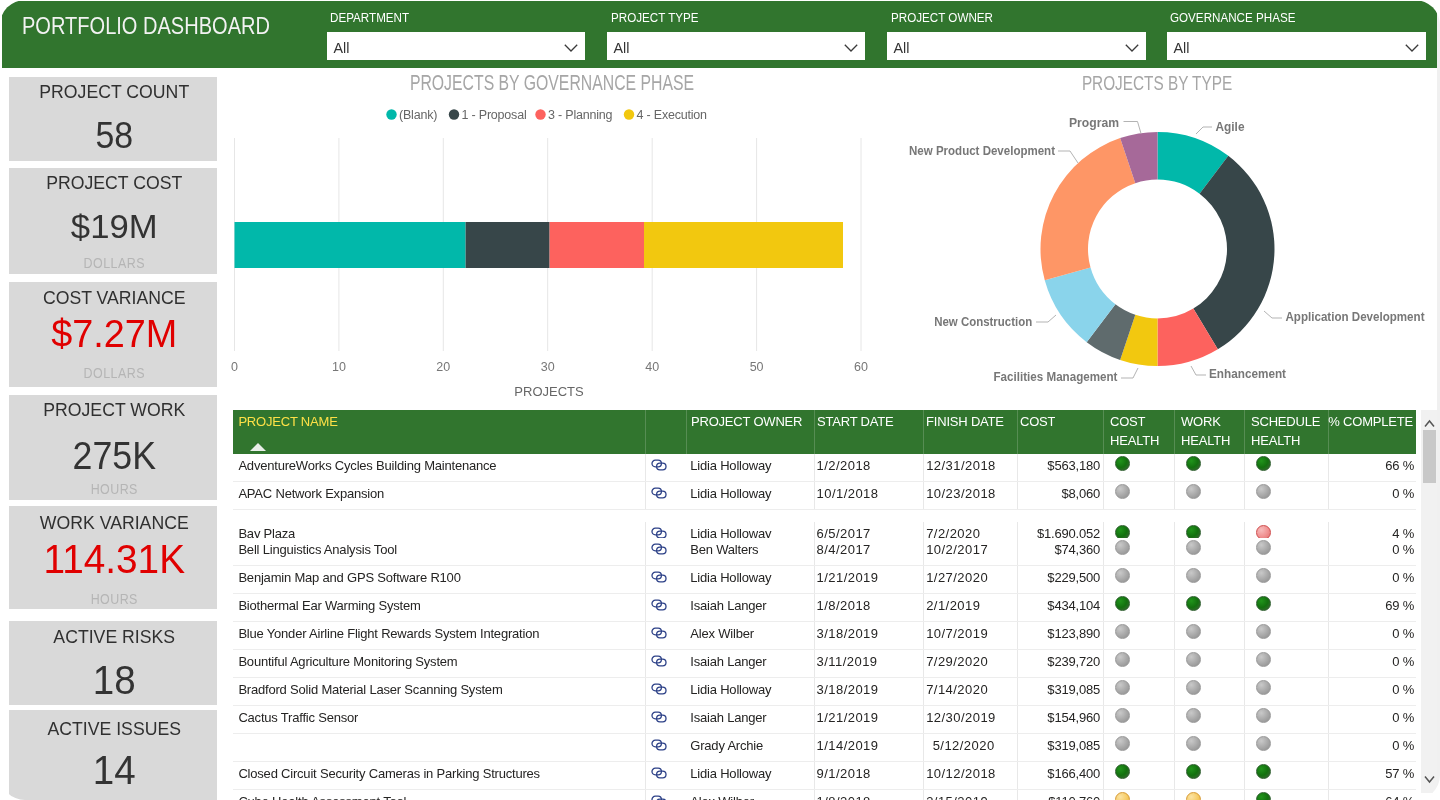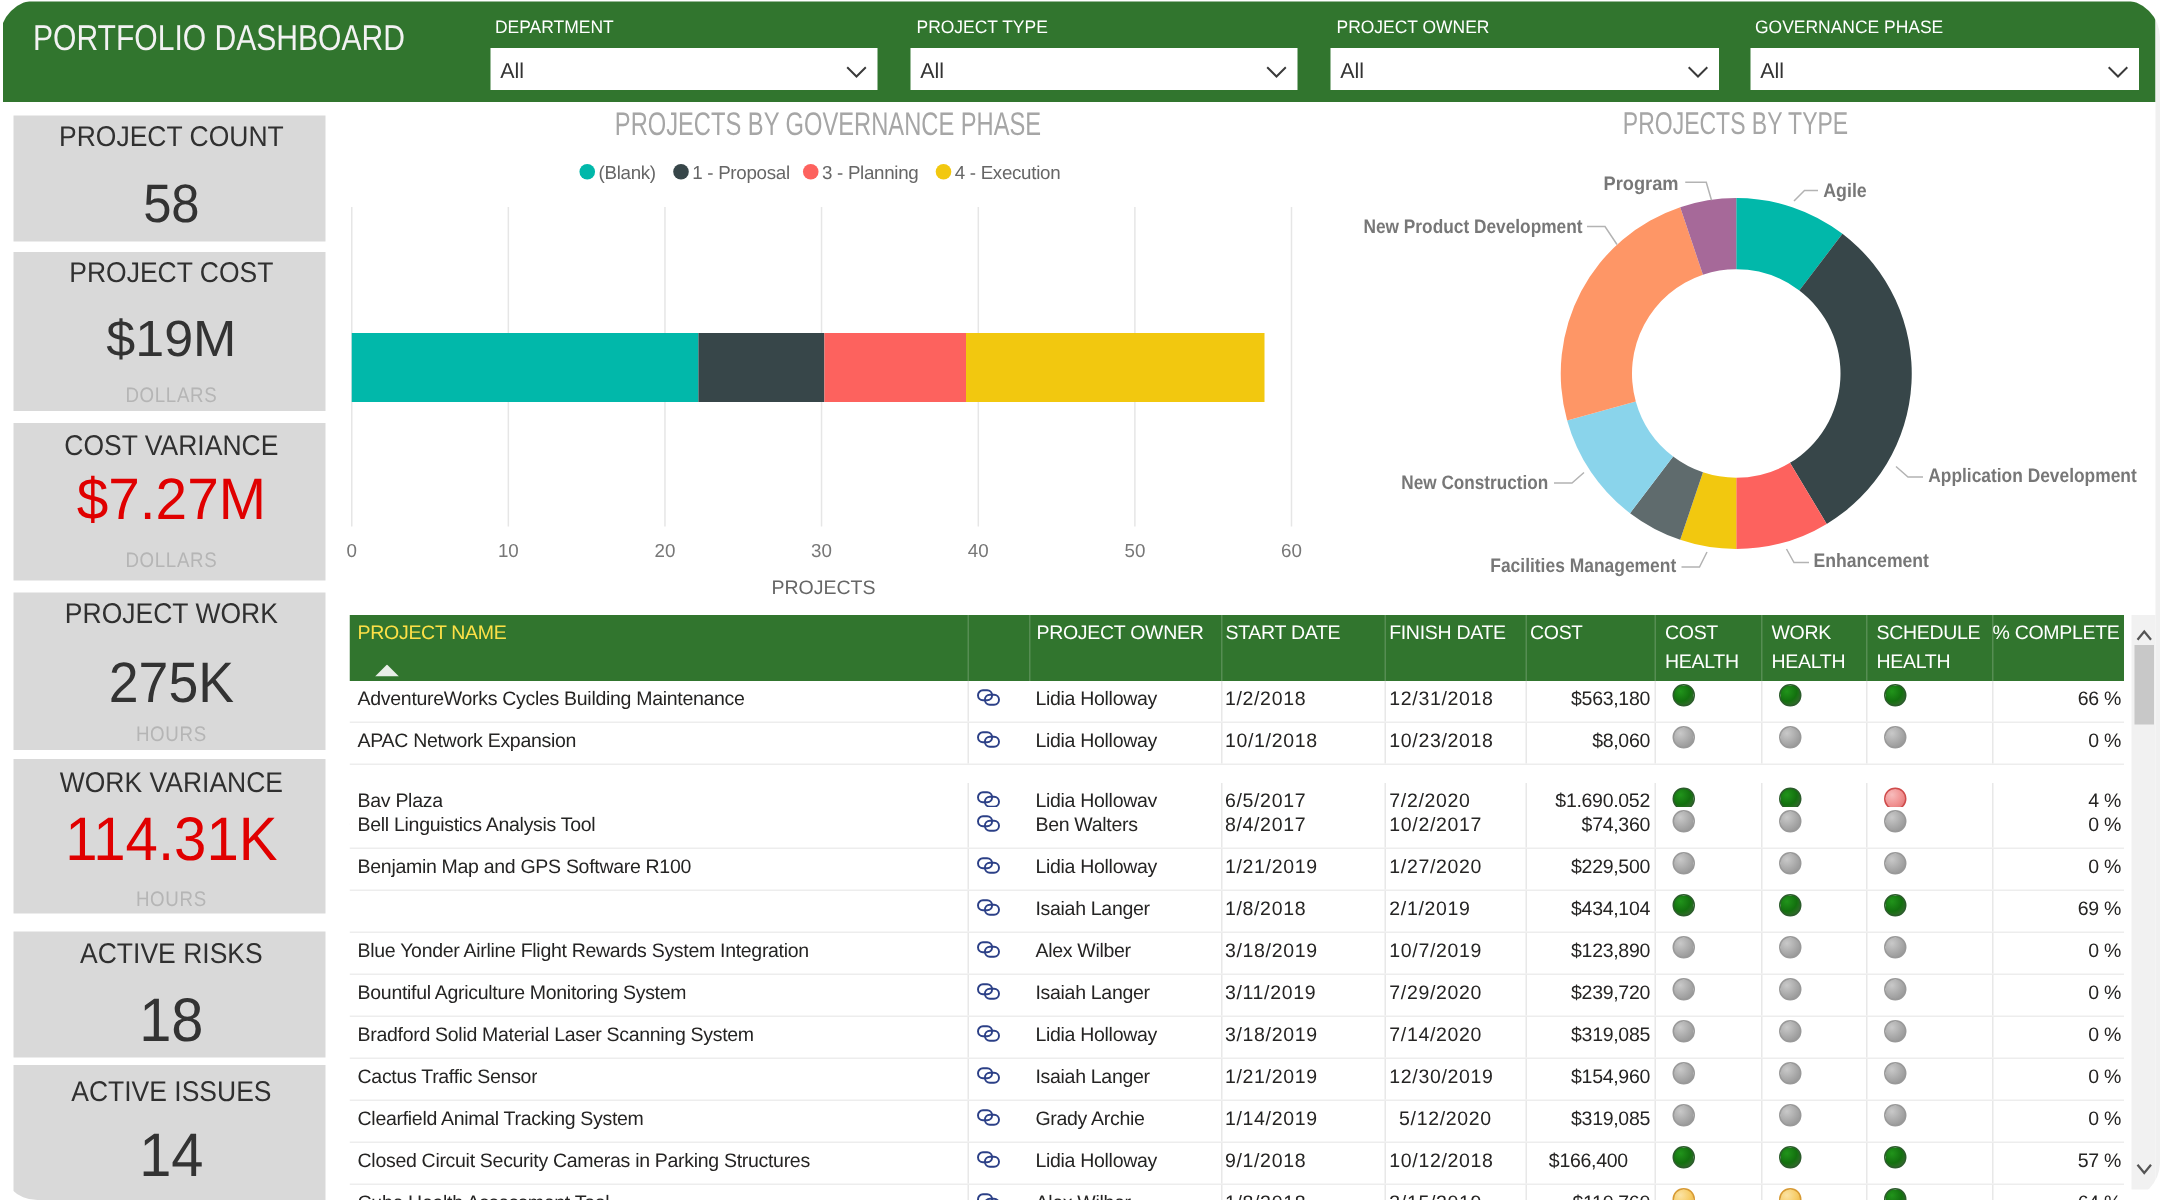--- a/index.html
+++ b/index.html
@@ -286,20 +286,21 @@
         <div class="tc cb" style="left:1095px;width:88px;text-align:right;padding-right:2px;">0 %</div>
         <span style="position:absolute;left:418px;top:5.3px;"><svg width="16" height="12" viewBox="0 0 16 12">
             <rect x="1" y="1.2" width="9.4" height="6.6" rx="3.3" fill="none" stroke="#2c4087" stroke-width="1.3"></rect>
             <rect x="5.6" y="4.2" width="9.4" height="6.6" rx="3.3" fill="none" stroke="#2c4087" stroke-width="1.3"></rect>
           </svg></span>
         <span class="dot dgr" style="left:882.3px;"></span>
         <span class="dot dgr" style="left:952.8px;"></span>
         <span class="dot dgr" style="left:1023.3px;"></span>
       </div>
       <div class="trow" style="top:183.5px;">
+        <div class="tc" style="left:5.4px;">Biothermal Ear Warming System</div>
         <div class="tc" style="left:420px;width:7px;"></div>
         <div class="tc cb" style="left:411.5px;width:169px;padding-left:44.8px;">Isaiah Langer</div>
         <div class="tc cb" style="left:580.5px;width:109.20000000000005px;padding-left:2.1px;letter-spacing:.45px;">1/8/2018</div>
         <div class="tc cb" style="left:689.7px;width:94.09999999999991px;padding-left:2.5px;letter-spacing:.45px;">2/1/2019</div>
         <div class="tc cb" style="left:783.8px;width:86.20000000000005px;text-align:right;padding-right:3px;">$434,104</div>
         <div class="tc cb" style="left:870px;width:71px;"></div>
         <div class="tc cb" style="left:941px;width:70px;"></div>
         <div class="tc cb" style="left:1011px;width:84px;"></div>
         <div class="tc cb" style="left:1095px;width:88px;text-align:right;padding-right:2px;">69 %</div>
         <span style="position:absolute;left:418px;top:5.3px;"><svg width="16" height="12" viewBox="0 0 16 12">
@@ -380,21 +381,20 @@
         <div class="tc cb" style="left:1095px;width:88px;text-align:right;padding-right:2px;">0 %</div>
         <span style="position:absolute;left:418px;top:5.3px;"><svg width="16" height="12" viewBox="0 0 16 12">
             <rect x="1" y="1.2" width="9.4" height="6.6" rx="3.3" fill="none" stroke="#2c4087" stroke-width="1.3"></rect>
             <rect x="5.6" y="4.2" width="9.4" height="6.6" rx="3.3" fill="none" stroke="#2c4087" stroke-width="1.3"></rect>
           </svg></span>
         <span class="dot dgr" style="left:882.3px;"></span>
         <span class="dot dgr" style="left:952.8px;"></span>
         <span class="dot dgr" style="left:1023.3px;"></span>
       </div>
       <div class="trow" style="top:323.5px;">
-        <div class="tc" style="left:5.4px;">Clearfield Animal Tracking System</div>
         <div class="tc" style="left:420px;width:7px;"></div>
         <div class="tc cb" style="left:411.5px;width:169px;padding-left:44.8px;">Grady Archie</div>
         <div class="tc cb" style="left:580.5px;width:109.20000000000005px;padding-left:2.1px;letter-spacing:.45px;">1/14/2019</div>
         <div class="tc cb" style="left:689.7px;width:94.09999999999991px;padding-left:9px;letter-spacing:.45px;">5/12/2020</div>
         <div class="tc cb" style="left:783.8px;width:86.20000000000005px;text-align:right;padding-right:3px;">$319,085</div>
         <div class="tc cb" style="left:870px;width:71px;"></div>
         <div class="tc cb" style="left:941px;width:70px;"></div>
         <div class="tc cb" style="left:1011px;width:84px;"></div>
         <div class="tc cb" style="left:1095px;width:88px;text-align:right;padding-right:2px;">0 %</div>
         <span style="position:absolute;left:418px;top:5.3px;"><svg width="16" height="12" viewBox="0 0 16 12">
@@ -404,21 +404,21 @@
         <span class="dot dgr" style="left:882.3px;"></span>
         <span class="dot dgr" style="left:952.8px;"></span>
         <span class="dot dgr" style="left:1023.3px;"></span>
       </div>
       <div class="trow" style="top:351.5px;">
         <div class="tc" style="left:5.4px;">Closed Circuit Security Cameras in Parking Structures</div>
         <div class="tc" style="left:420px;width:7px;"></div>
         <div class="tc cb" style="left:411.5px;width:169px;padding-left:44.8px;">Lidia Holloway</div>
         <div class="tc cb" style="left:580.5px;width:109.20000000000005px;padding-left:2.1px;letter-spacing:.45px;">9/1/2018</div>
         <div class="tc cb" style="left:689.7px;width:94.09999999999991px;padding-left:2.5px;letter-spacing:.45px;">10/12/2018</div>
-        <div class="tc cb" style="left:783.8px;width:86.20000000000005px;text-align:center;padding-right:3px;">$166,400</div>
+        <div class="tc cb" style="left:783.8px;width:86.20000000000005px;text-align:right;padding-right:3px;">$166,400</div>
         <div class="tc cb" style="left:870px;width:71px;"></div>
         <div class="tc cb" style="left:941px;width:70px;"></div>
         <div class="tc cb" style="left:1011px;width:84px;"></div>
         <div class="tc cb" style="left:1095px;width:88px;text-align:right;padding-right:2px;">57 %</div>
         <span style="position:absolute;left:418px;top:5.3px;"><svg width="16" height="12" viewBox="0 0 16 12">
             <rect x="1" y="1.2" width="9.4" height="6.6" rx="3.3" fill="none" stroke="#2c4087" stroke-width="1.3"></rect>
             <rect x="5.6" y="4.2" width="9.4" height="6.6" rx="3.3" fill="none" stroke="#2c4087" stroke-width="1.3"></rect>
           </svg></span>
         <span class="dot dg" style="left:882.3px;"></span>
         <span class="dot dg" style="left:952.8px;"></span>

